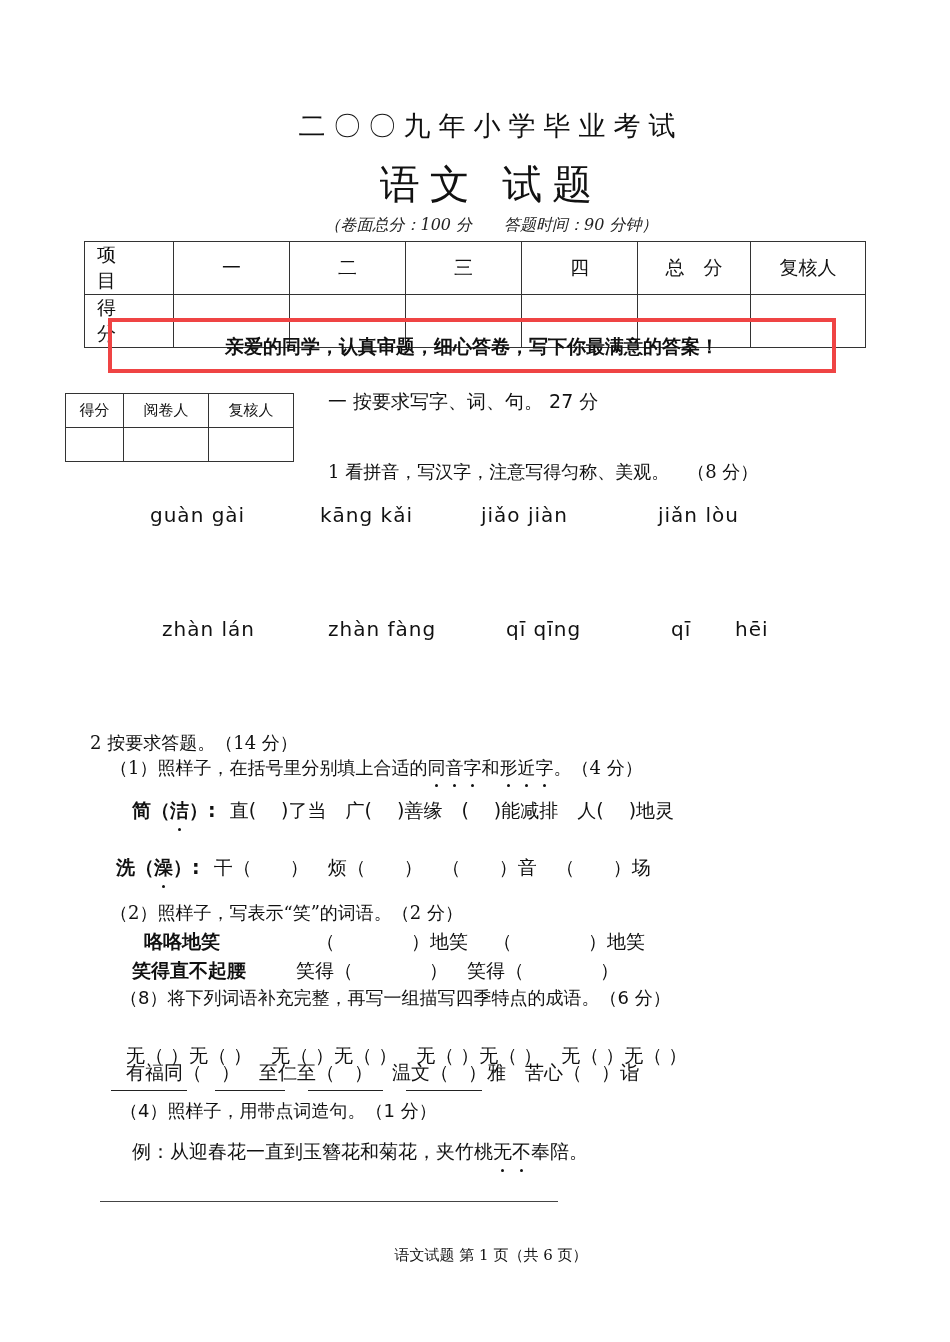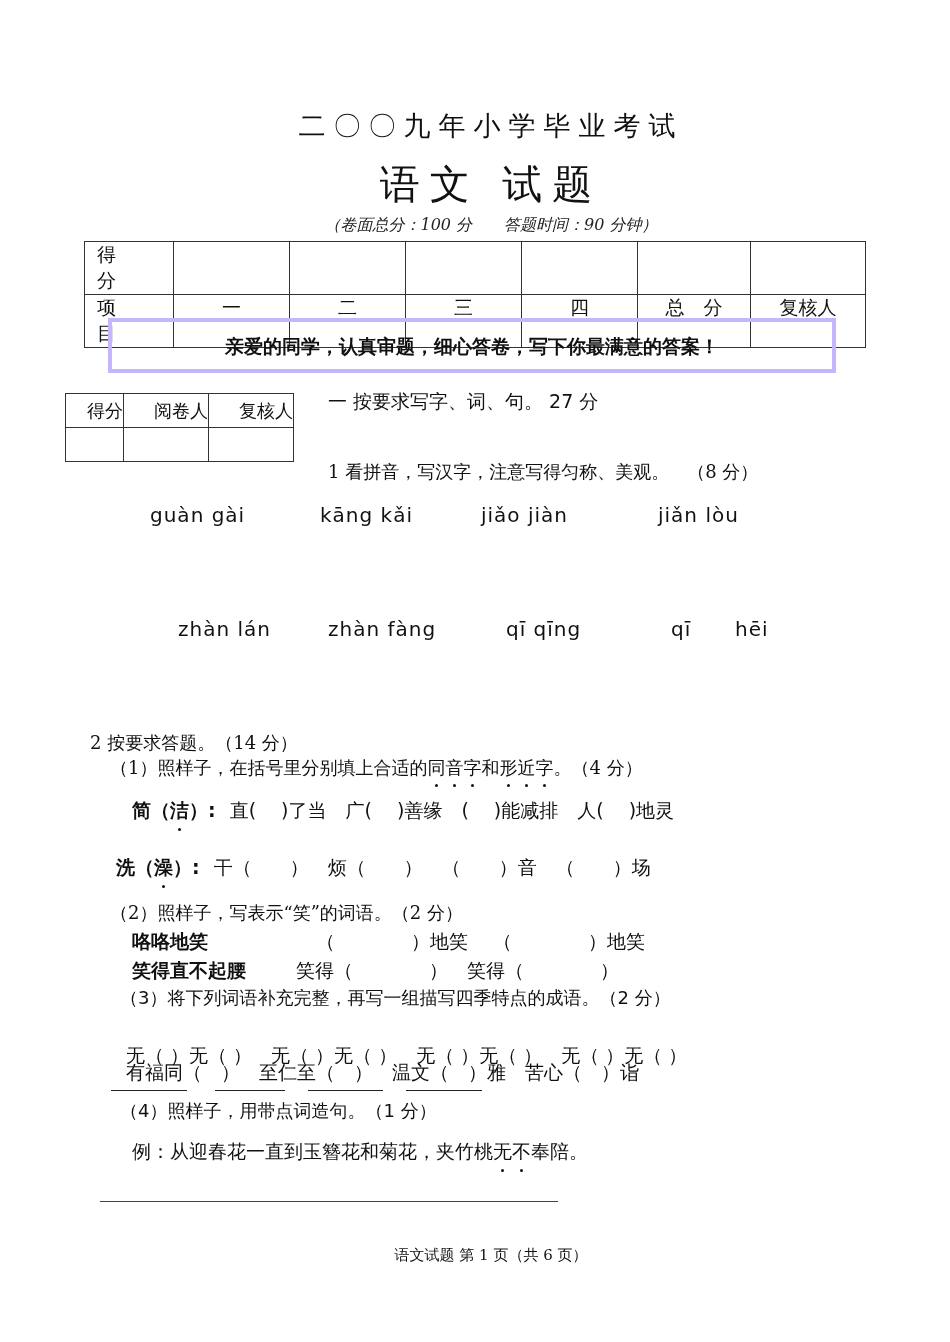--- a/index.html
+++ b/index.html
@@ -15,25 +15,25 @@
   #title1 { left: 0; width: 950px; top: 108px; text-align: center; font-size: 27px; letter-spacing: 8px; }
   #title2 { left: 0; width: 950px; top: 157px; text-align: center; font-size: 40px; letter-spacing: 10px; }
   #title3 { left: 0; width: 950px; top: 215px; text-align: center; font-size: 16px; color: #222; font-style: italic; }
 
   table.score { position: absolute; left: 84px; top: 241px; border-collapse: collapse; width: 782px; }
   table.score td { border: 1px solid #333; height: 28px; font-size: 19px; text-align: center; padding: 0; }
   table.score tr:nth-child(2) td { height: 36px; vertical-align: top; }
   table.score td.lbl { text-align: left; padding-left: 12px; letter-spacing: 18px; }
 
   #notice { position: absolute; left: 108px; top: 318px; width: 728px; height: 55px;
-    border: 4px solid #c4b5fd; box-sizing: border-box; text-align: center; line-height: 48px;
+    border: 4px solid #ef4444; box-sizing: border-box; text-align: center; line-height: 48px;
     font-size: 19px; font-weight: bold; }
 
   table.grader { position: absolute; left: 65px; top: 393px; border-collapse: collapse; }
-  table.grader td { border: 1px solid #333; height: 33px; font-size: 18px; text-align: right; padding: 0; }
+  table.grader td { border: 1px solid #333; height: 33px; font-size: 15px; text-align: center; padding: 0; }
   table.grader td.c1 { width: 57px; }
   table.grader td.c2 { width: 84px; }
   table.grader td.c3 { width: 84px; }
 
   .f19 { font-size: 19px; }
   .f18 { font-size: 18px; }
   .pinyin { font-size: 20px; font-family: "DejaVu Sans", sans-serif; letter-spacing: 1px; margin-left: 30px; }
 
   .dot { position: relative; display: inline-block; }
   .dot::after { content: ""; position: absolute; left: 50%; bottom: -7px; width: 3px; height: 3px;
@@ -47,36 +47,36 @@
 </head>
 <body>
 
 <div id="title1" class="abs sans">二〇〇九年小学毕业考试</div>
 <div id="title2" class="abs sans">语文 试题</div>
 <div id="title3" class="abs serif">（卷面总分：100 分　　答题时间：90 分钟）</div>
 
 <table class="score">
   <tbody>
       <tr>
+    <td class="lbl" style="width:76px">项　目</td>
+    <td style="width:115px">一</td>
+    <td style="width:115px">二</td>
+    <td style="width:115px">三</td>
+    <td style="width:115px">四</td>
+    <td style="width:112px">总　分</td>
+    <td>复核人</td>
+  </tr>
+  <tr>
     <td class="lbl">得　分</td>
     <td></td>
     <td></td>
     <td></td>
     <td></td>
     <td></td>
     <td></td>
-  </tr>
-  <tr>
-    <td class="lbl" style="width:76px">项　目</td>
-    <td style="width:115px">一</td>
-    <td style="width:115px">二</td>
-    <td style="width:115px">三</td>
-    <td style="width:115px">四</td>
-    <td style="width:112px">总　分</td>
-    <td>复核人</td>
   </tr>
 </tbody>
   </table>
 
 <div id="notice" class="sans">亲爱的同学，认真审题，细心答卷，写下你最满意的答案！</div>
 
 <table class="grader serif">
   <tbody>
       <tr>
     <td class="c1">得分</td>
@@ -92,21 +92,21 @@
   </table>
 
 <div class="abs f19 sans" style="left:312px; top:389px;">一  按要求写字、词、句。 27 分</div>
 
 <div class="abs f18 serif" style="left:312px; top:460px;">1 看拼音，写汉字，注意写得匀称、美观。　（8 分）</div>
 <div class="abs pinyin" style="left:104px; top:503px;">guàn gài</div>
 <div class="abs pinyin" style="left:274px; top:503px;">kāng kǎi</div>
 <div class="abs pinyin" style="left:435px; top:503px;">jiǎo jiàn</div>
 <div class="abs pinyin" style="left:612px; top:503px;text-align:right;">jiǎn lòu</div>
 
-<div class="abs pinyin" style="left:132px; top:617px;text-align:center;">zhàn lán</div>
+<div class="abs pinyin" style="left:116px; top:617px;text-align:center;">zhàn lán</div>
 <div class="abs pinyin" style="left:282px; top:617px;">zhàn fàng</div>
 <div class="abs pinyin" style="left:460px; top:617px;">qī qīng</div>
 <div class="abs pinyin" style="left:625px; top:617px;">qī</div>
 <div class="abs pinyin" style="left:689px; top:617px;">hēi</div>
 
 <div class="abs f18 serif" style="left:74px; top:731px;">2  按要求答题。（14 分）</div>
 
 <div class="abs f18 serif" style="left:94px; top:756px;">
   <span>（1）照样子，在括号里分别填上合适的</span><span class="dot">同</span><span class="dot">音</span><span class="dot">字</span><span>和</span><span class="dot">形</span><span class="dot">近</span><span class="dot">字</span><span>。（4 分）</span>
 </div>
@@ -115,26 +115,26 @@
   <span class="bold"><span>简（</span><span class="dot">洁</span><span>）:</span></span>
   <span style="margin-left:8px">直(　 )了当　广(　 )善缘　(　 )能减排　人(　 )地灵</span>
 </div>
 
 <div class="abs f19 sans" style="left:100px; top:855px;">
   <span class="bold"><span>洗（</span><span class="dot">澡</span><span>）:</span></span>
   <span style="margin-left:8px">干（　　）　烦（　　）　（　　）音　（　　）场</span>
 </div>
 
 <div class="abs f18 serif" style="left:94px; top:901px;">（2）照样子，写表示“笑”的词语。（2 分）</div>
-<div class="abs f19 sans bold" style="left:116px; top:929px;">咯咯地笑</div>
+<div class="abs f19 sans bold" style="left:128px; top:929px;">咯咯地笑</div>
 <div class="abs f19 sans" style="left:300px; top:929px;">（　　　　）地笑　 （　　　　）地笑</div>
 <div class="abs f19 sans bold" style="left:116px; top:958px;">笑得直不起腰</div>
 <div class="abs f19 sans" style="left:280px; top:958px;">笑得（　　　　）　笑得（　　　　）</div>
 
-<div class="abs f18 sans" style="left:104px; top:986px;">（3）将下列词语补充完整，再写一组描写四季特点的成语。（2 分）</div>
+<div class="abs f18 sans" style="left:104px; top:986px;">（8）将下列词语补充完整，再写一组描写四季特点的成语。（6 分）</div>
 <div class="abs f19 sans" style="left:110px; top:1060px;">有福同（　）　至仁至（　）　温文（　）雅　苦心（　）诣</div>
 <div class="abs f19 sans" style="left:110px; top:1043px;">无（ ）无（ ）　无（ ）无（ ）　无（ ）无（ ）　无（ ）无（ ）</div>
 <div class="blank-line" style="left:111px; top:1090px; width:76px;"></div>
 <div class="blank-line" style="left:215px; top:1090px; width:70px;"></div>
 <div class="blank-line" style="left:308px; top:1090px; width:75px;"></div>
 <div class="blank-line" style="left:406px; top:1090px; width:76px;"></div>
 
 <div class="abs f18 sans" style="left:104px; top:1099px;">（4）照样子，用带点词造句。（1 分）</div>
 <div class="abs f19 sans" style="left:116px; top:1139px;">
   <span>例：从迎春花一直到玉簪花和菊花，夹竹桃</span><span class="dot">无</span><span class="dot">不</span><span>奉陪。</span>

